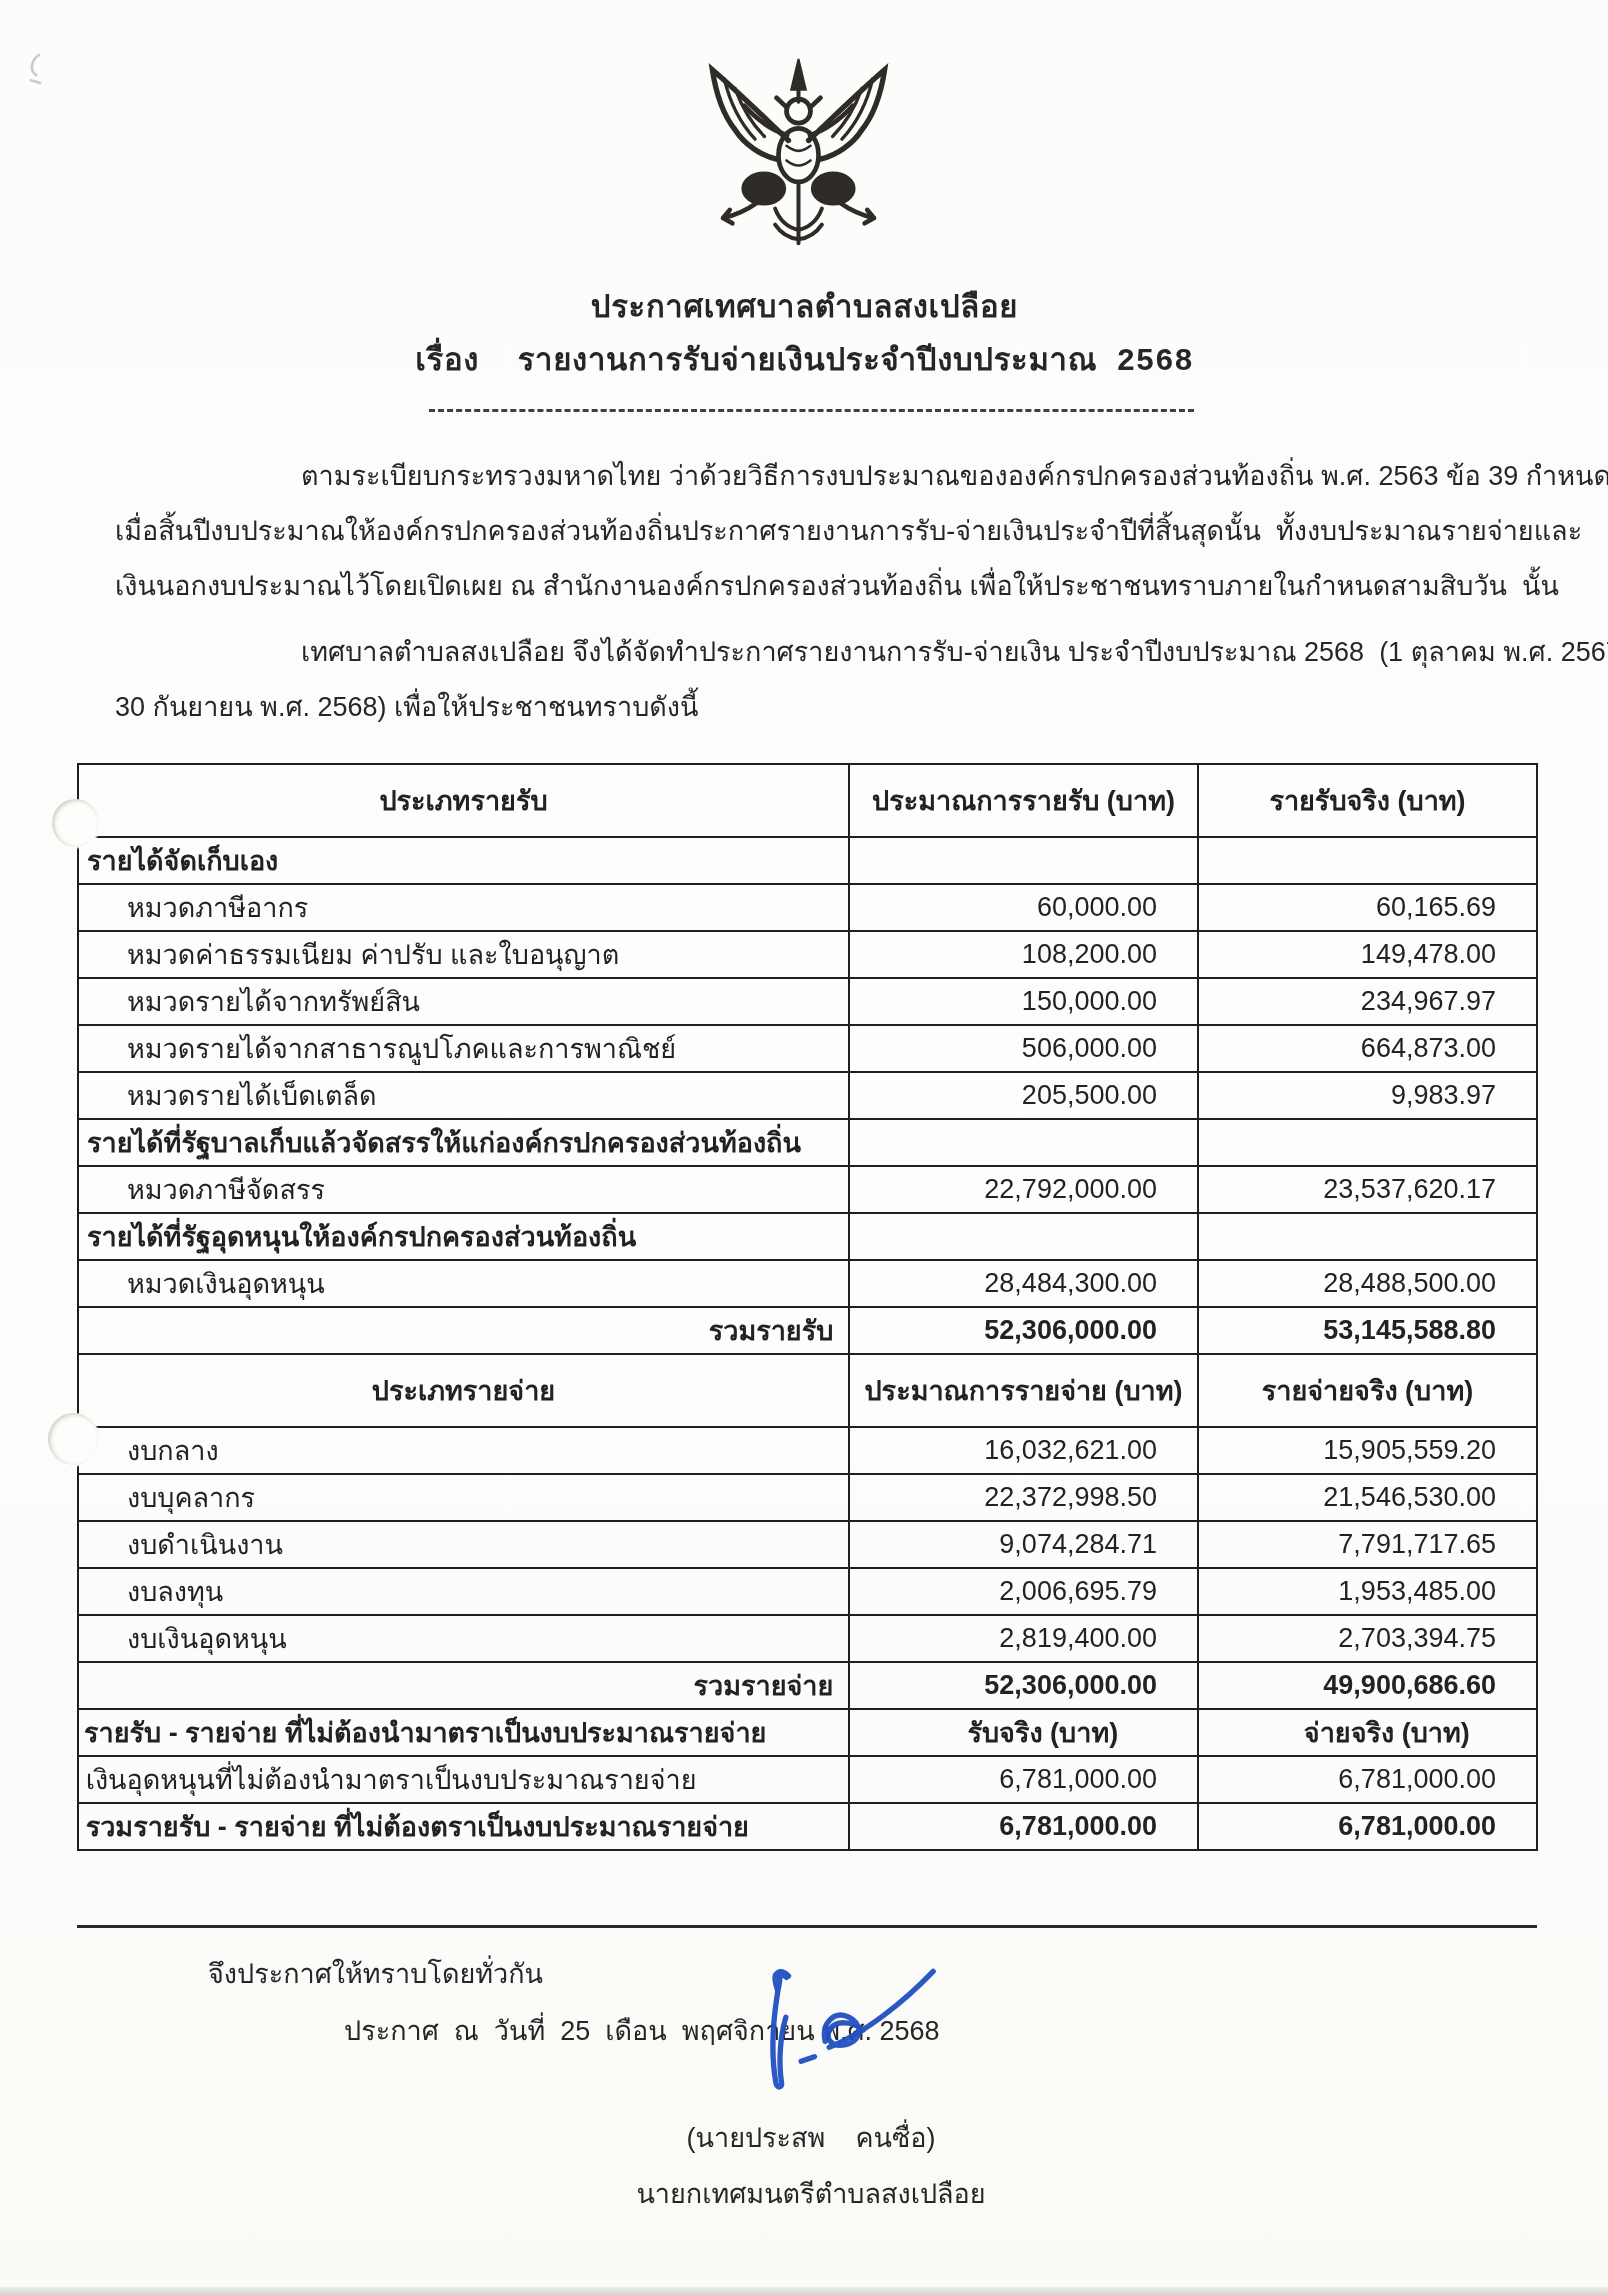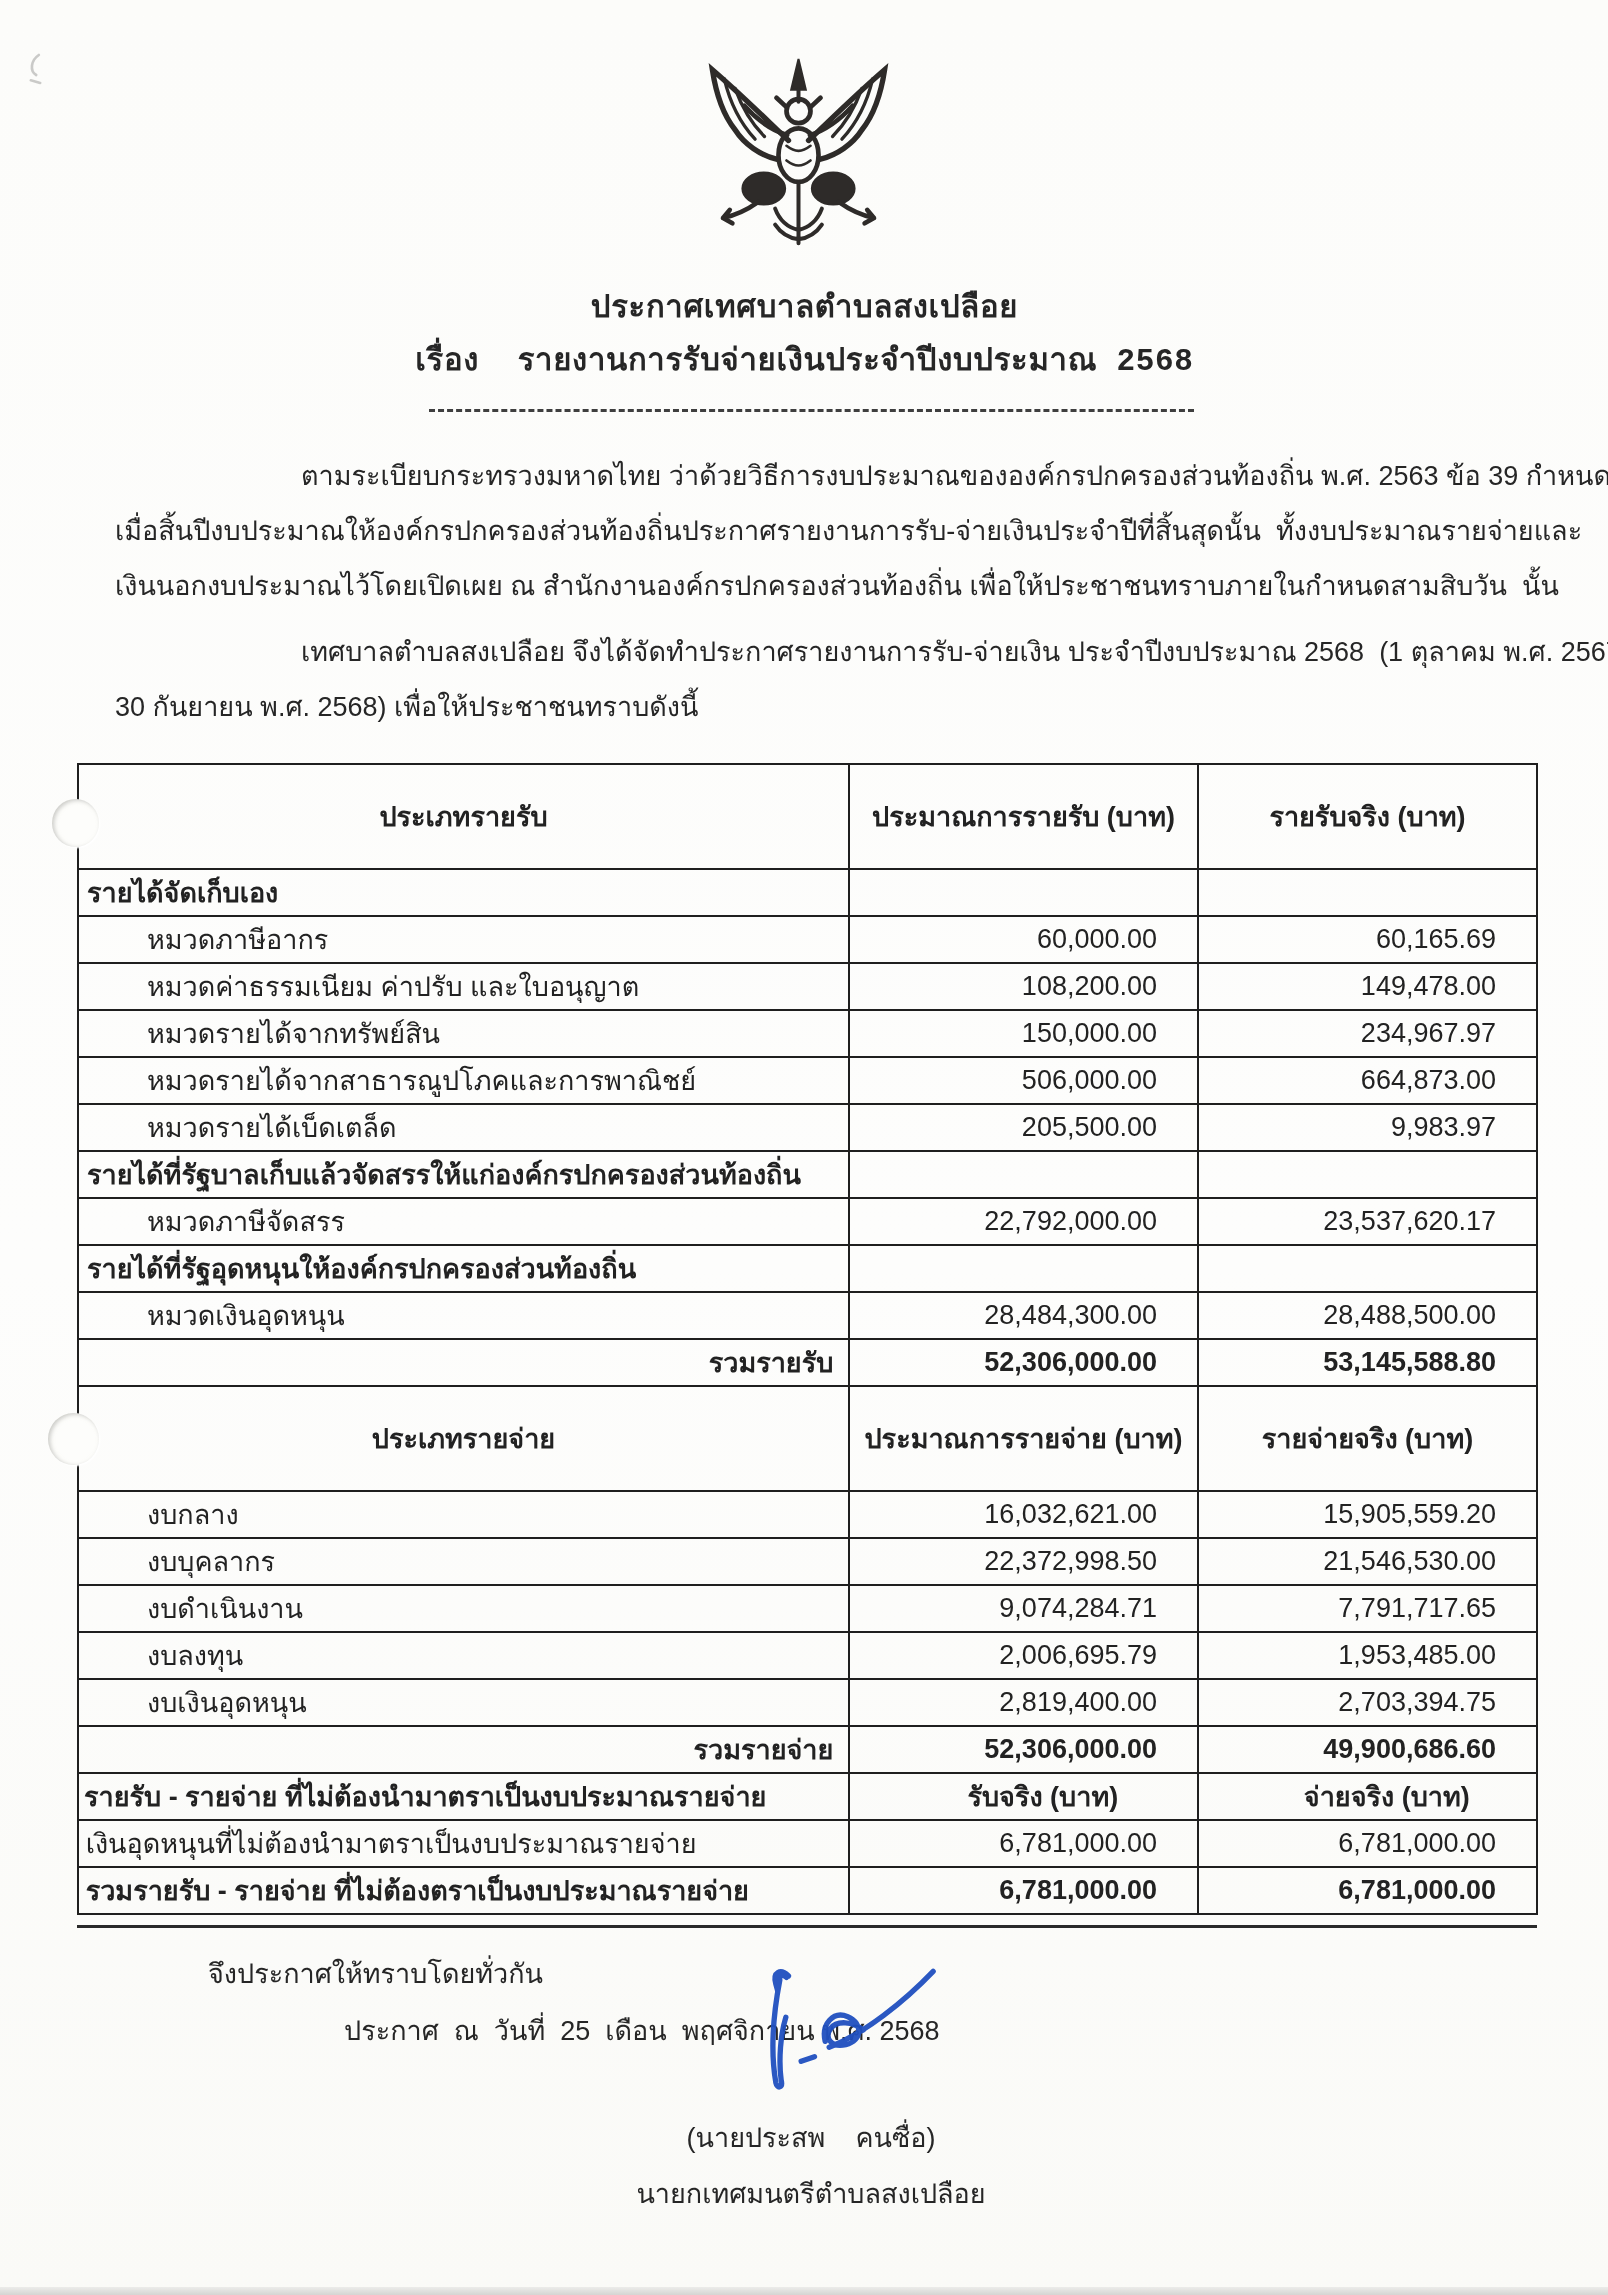--- a/index.html
+++ b/index.html
@@ -24,24 +24,24 @@
   .rtable{
     position:absolute;left:77px;top:763px;width:1460px;
     border-collapse:collapse;table-layout:fixed;
     font-size:27px;color:#222;
   }
   .rtable td{
     border:2.7px solid #1f1f1f;vertical-align:middle;
     padding:0 9.4px;overflow:hidden;white-space:nowrap;
   }
   .rtable .num{text-align:right;padding-right:40px;}
-  tr.rh td{height:71px;text-align:center;font-weight:700;padding:16px 4px;}
+  tr.rh td{height:71px;text-align:center;font-weight:700;padding:0 4px;}
   tr.rs td{height:45px;font-weight:700;padding-left:8px;}
   tr.ri td{height:45px;}
-  tr.ri td.lbl{padding-left:68px;}
+  tr.ri td.lbl{padding-left:48px;}
   tr.rif td{height:45px;}
   tr.rif td.lbl{padding-left:6.7px;}
   tr.rt td{height:45px;font-weight:700;}
   tr.rt td.lbl{text-align:right;padding-right:14.7px;}
   tr.rtl td{height:45px;font-weight:700;}
   tr.rtl td.lbl{padding-left:6.7px;}
   tr.rsh td{height:45px;font-weight:700;}
   tr.rsh td.lbl{padding-left:5px;}
   tr.rsh td.num{text-align:center;padding-right:9.4px;padding-left:48px;}
   .table-underline{left:77px;top:1925px;width:1460px;height:2.7px;background:#2a2a2a;}

